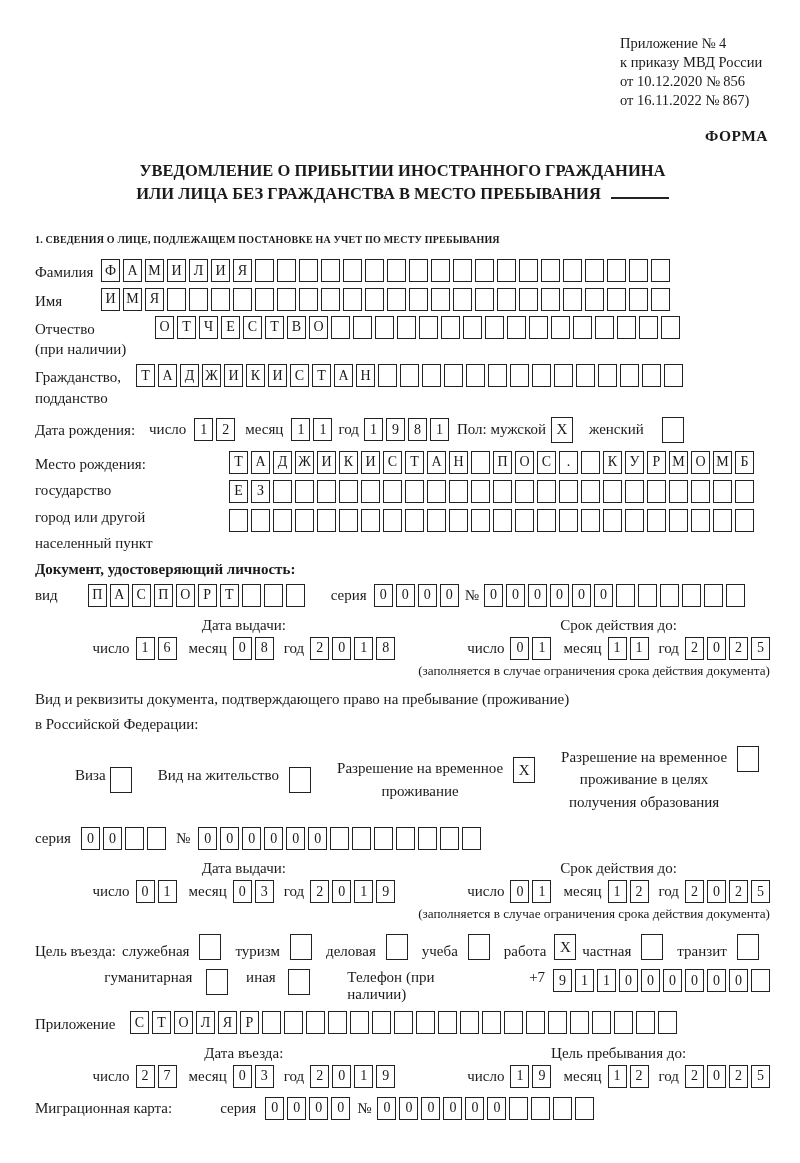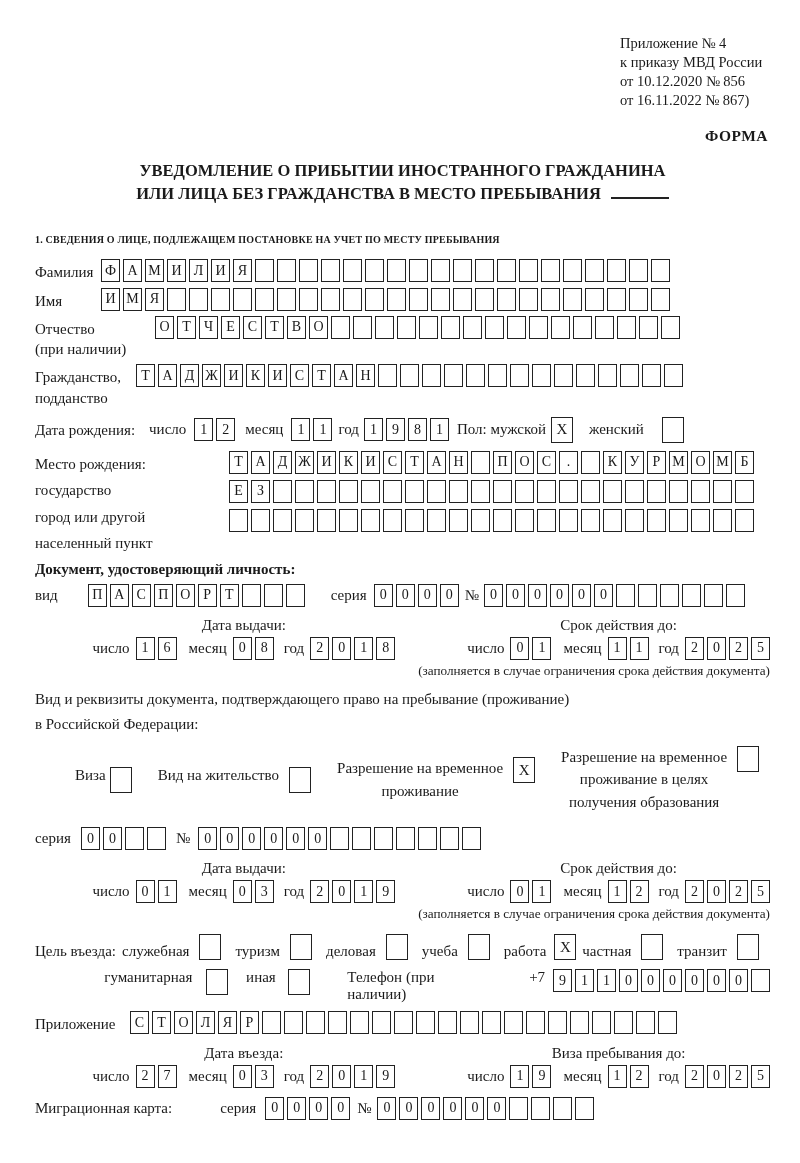--- a/index.html
+++ b/index.html
@@ -632,21 +632,21 @@
         <span class="t" style="margin-left:6px;">год</span>
         <div class="cells">
             <span class="cell">2</span>
             <span class="cell">0</span>
             <span class="cell">1</span>
             <span class="cell">9</span>
           </div>
       </div>
     </div>
     <div class="dg" style="margin-left:72px;">
-      <div class="dg-head">Виза пребывания до:</div>
+      <div class="dg-head">Цель пребывания до:</div>
       <div class="dg-row">
         <span class="t">число</span>
         <div class="cells">
             <span class="cell">1</span>
             <span class="cell">9</span>
           </div>
         <span class="t" style="margin-left:8px;">месяц</span>
         <div class="cells">
             <span class="cell">1</span>
             <span class="cell">2</span>

